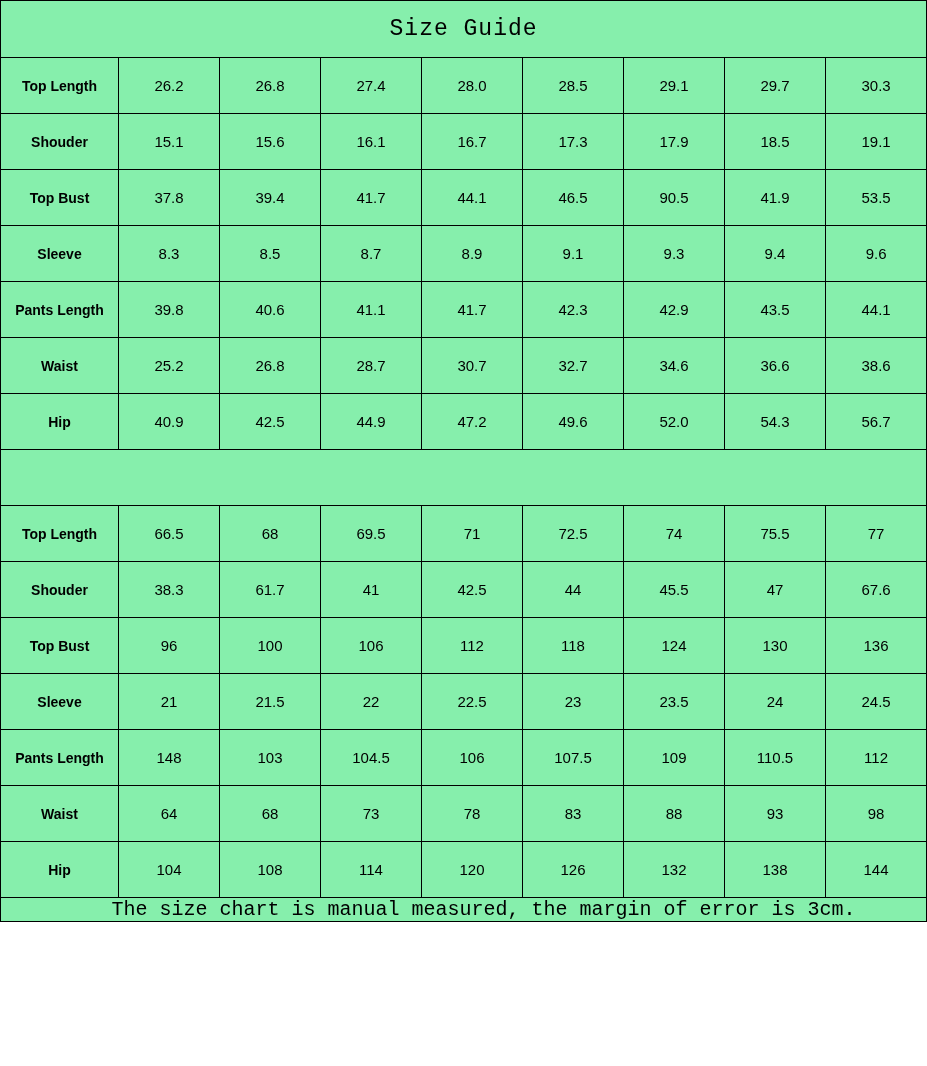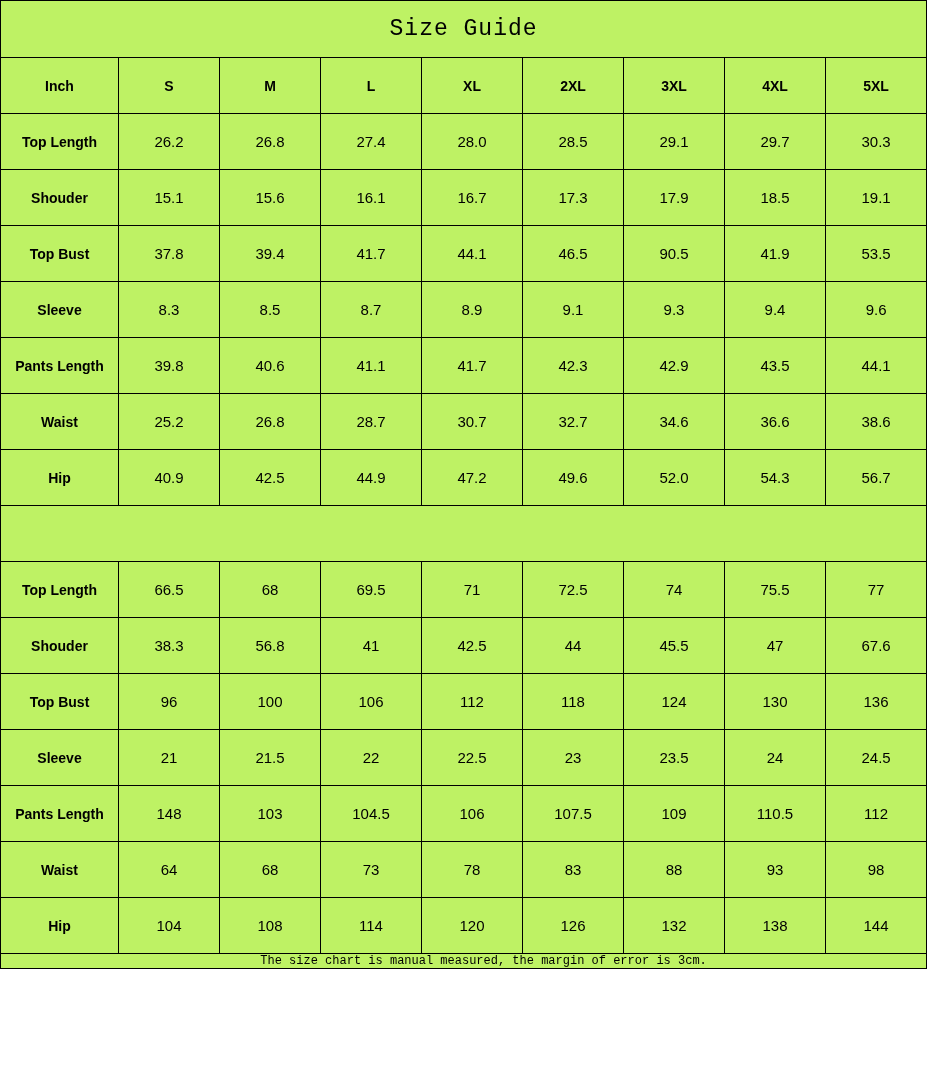--- a/index.html
+++ b/index.html
@@ -11,21 +11,21 @@
     width: 927px;
     height: 1066px;
     color: #000000;
     font-family: "Liberation Sans", sans-serif;
   }
   table.size-guide {
     border-collapse: collapse;
     table-layout: fixed;
     width: 927px;
     height: 792px;
-    background: #bef264;
+    background: #86efac;
   }
   table.size-guide td,
   table.size-guide th {
     border: 1.5px solid #000000;
     text-align: center;
     vertical-align: middle;
     padding: 0;
     overflow: hidden;
   }
   tr.title-row {
@@ -46,21 +46,21 @@
   }
   td.value-cell {
     font-size: 15px;
     font-weight: 400;
   }
   tr.spacer-row {
     height: 56px;
   }
   tr.footer-row td {
     font-family: "Liberation Mono", "DejaVu Sans Mono", monospace;
-    font-size: 12px;
+    font-size: 20px;
     font-weight: 400;
     padding-left: 40px;
   }
 </style>
 </head>
 <body>
 
 <table class="size-guide">
   <colgroup>
     <col style="width:118px">
@@ -72,31 +72,20 @@
       <col style="width:101px">
       <col style="width:101px">
       <col style="width:101px">
   </colgroup>
   <tbody>
     <tr class="title-row">
       <td colspan="9">Size Guide</td>
     </tr>
   </tbody>
   <tbody>
-      <tr class="data-row">
-        <th class="unit-head">Inch</th>
-        <th class="size-head">S</th>
-        <th class="size-head">M</th>
-        <th class="size-head">L</th>
-        <th class="size-head">XL</th>
-        <th class="size-head">2XL</th>
-        <th class="size-head">3XL</th>
-        <th class="size-head">4XL</th>
-        <th class="size-head">5XL</th>
-      </tr>
       <tr class="data-row">
         <th class="row-label">Top Length</th>
         <td class="value-cell">26.2</td>
         <td class="value-cell">26.8</td>
         <td class="value-cell">27.4</td>
         <td class="value-cell">28.0</td>
         <td class="value-cell">28.5</td>
         <td class="value-cell">29.1</td>
         <td class="value-cell">29.7</td>
         <td class="value-cell">30.3</td>
@@ -181,21 +170,21 @@
         <td class="value-cell">69.5</td>
         <td class="value-cell">71</td>
         <td class="value-cell">72.5</td>
         <td class="value-cell">74</td>
         <td class="value-cell">75.5</td>
         <td class="value-cell">77</td>
       </tr>
       <tr class="data-row">
         <th class="row-label">Shouder</th>
         <td class="value-cell">38.3</td>
-        <td class="value-cell">56.8</td>
+        <td class="value-cell">61.7</td>
         <td class="value-cell">41</td>
         <td class="value-cell">42.5</td>
         <td class="value-cell">44</td>
         <td class="value-cell">45.5</td>
         <td class="value-cell">47</td>
         <td class="value-cell">67.6</td>
       </tr>
       <tr class="data-row">
         <th class="row-label">Top Bust</th>
         <td class="value-cell">96</td>

